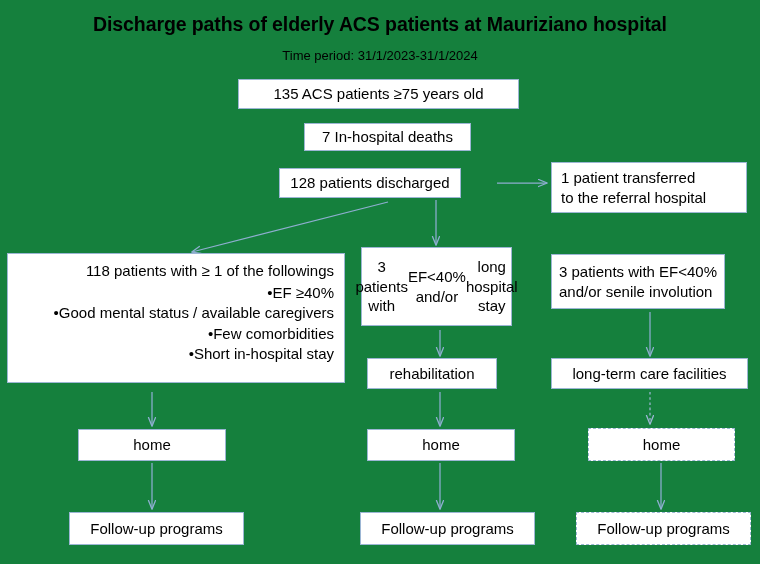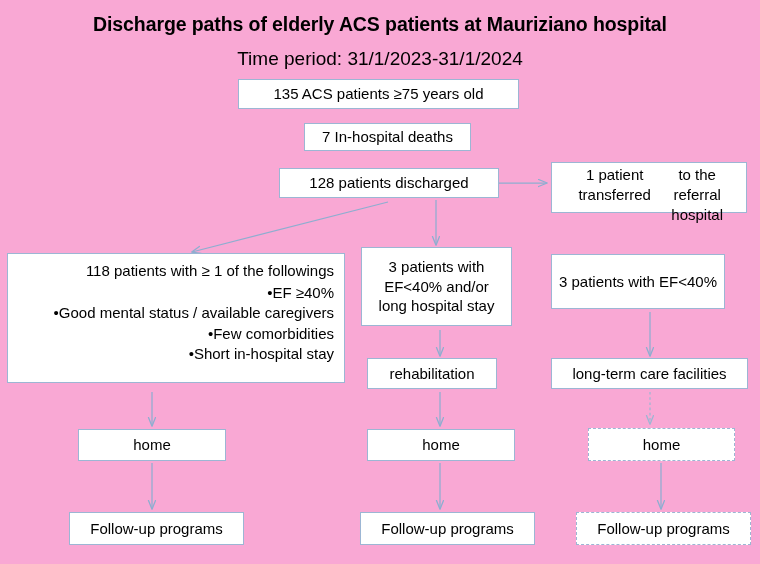--- a/index.html
+++ b/index.html
@@ -8,21 +8,21 @@
     background: #ffffff;
   }
   body {
     font-family: "Liberation Sans", sans-serif;
     color: #000000;
   }
   #canvas {
     position: relative;
     width: 760px;
     height: 564px;
-    background: #f9a8d4;
+    background: #15803d;
     overflow: hidden;
   }
   #arrow-layer {
     position: absolute;
     left: 0;
     top: 0;
     width: 760px;
     height: 564px;
     pointer-events: none;
   }
@@ -36,21 +36,21 @@
     font-weight: bold;
     letter-spacing: -0.1px;
     white-space: nowrap;
   }
   .subtitle {
     position: absolute;
     left: 0;
     top: 48px;
     width: 760px;
     text-align: center;
-    font-size: 19px;
+    font-size: 13px;
     font-weight: normal;
   }
   .node {
     position: absolute;
     box-sizing: border-box;
     border: 1px solid #9cb6d4;
     background: #ffffff;
     display: flex;
     align-items: center;
     justify-content: center;
@@ -119,45 +119,46 @@
   </svg>
 
   <div class="node" style="left:238px; top:79px; width:281px; height:30px;text-align:right;">
     <span>135 ACS patients ≥75 years old</span>
   </div>
 
   <div class="node" style="left:304px; top:123px; width:167px; height:28px;">
     <span>7 In-hospital deaths</span>
   </div>
 
-  <div class="node" style="left:279px; top:168px; width:220px; height:30px;">
+  <div class="node" style="left:279px; top:168px; width:182px; height:30px;">
     <span>128 patients discharged</span>
   </div>
 
-  <div class="node multiline" style="left:551px; top:162px; width:196px; height:51px; flex-direction:row; justify-content:center; align-items:flex-start; padding-left:23px;">
+  <div class="node multiline" style="left:551px; top:162px; width:196px; height:51px; flex-direction:column; justify-content:center; align-items:flex-start; padding-left:9px;">
     <span>1 patient transferred</span>
     <span>to the referral hospital</span>
   </div>
 
   <div class="node bulletbox" style="left:7px; top:253px; width:338px; height:130px;">
     <span class="lead">118 patients with ≥ 1 of the followings</span>
     <span class="bullet">•EF ≥40%</span>
     <span class="bullet">•Good mental status / available caregivers</span>
     <span class="bullet">•Few comorbidities</span>
     <span class="bullet">•Short in-hospital stay</span>
   </div>
 
-  <div class="node multiline" style="left:361px; top:247px; width:151px; height:79px; flex-direction:column; justify-content:center;">
+  <div class="node multiline" style="left:361px; top:247px; width:151px; height:79px; flex-direction:row; justify-content:center;">
     <span>3 patients with</span>
     <span>EF&lt;40% and/or</span>
     <span>long hospital stay</span>
   </div>
 
   <div class="node multiline" style="left:551px; top:254px; width:174px; height:55px; flex-direction:column; justify-content:center; align-items:flex-start; padding-left:7px;">
     <span>3 patients with EF&lt;40%</span>
+    <span>and/or senile involution</span>
   </div>
 
   <div class="node" style="left:367px; top:358px; width:130px; height:31px;">
     <span>rehabilitation</span>
   </div>
 
   <div class="node" style="left:551px; top:358px; width:197px; height:31px;">
     <span>long-term care facilities</span>
   </div>
 

